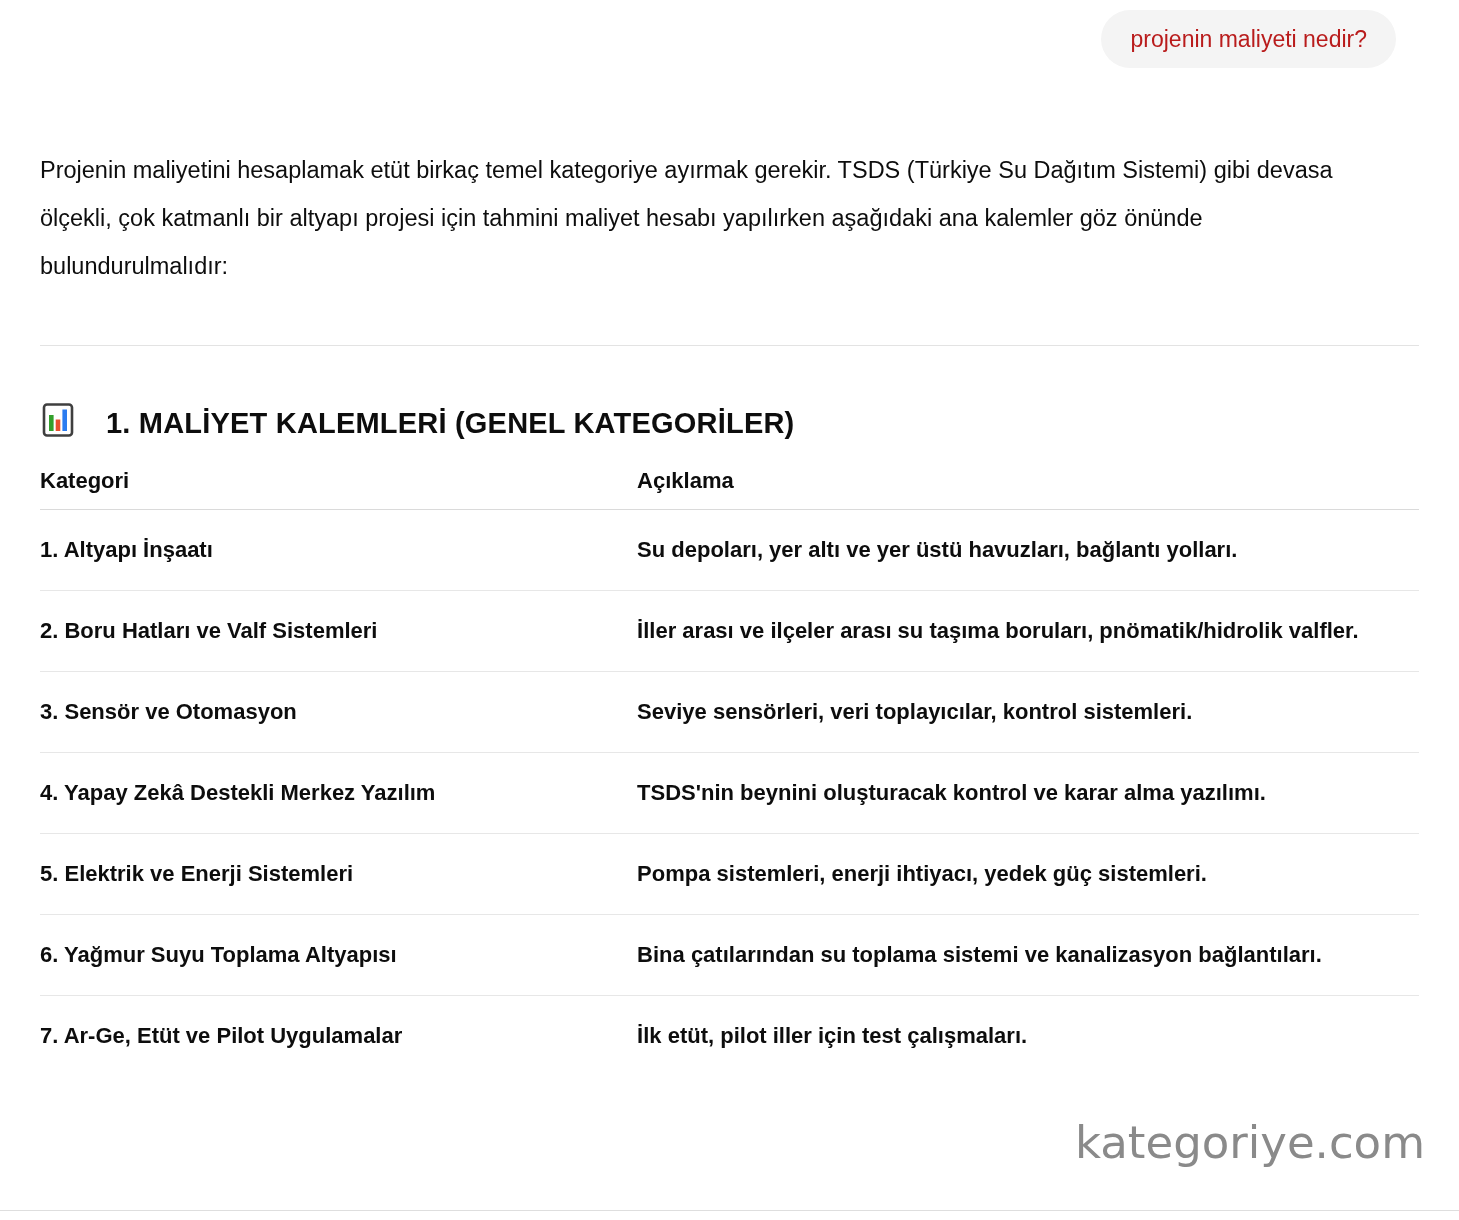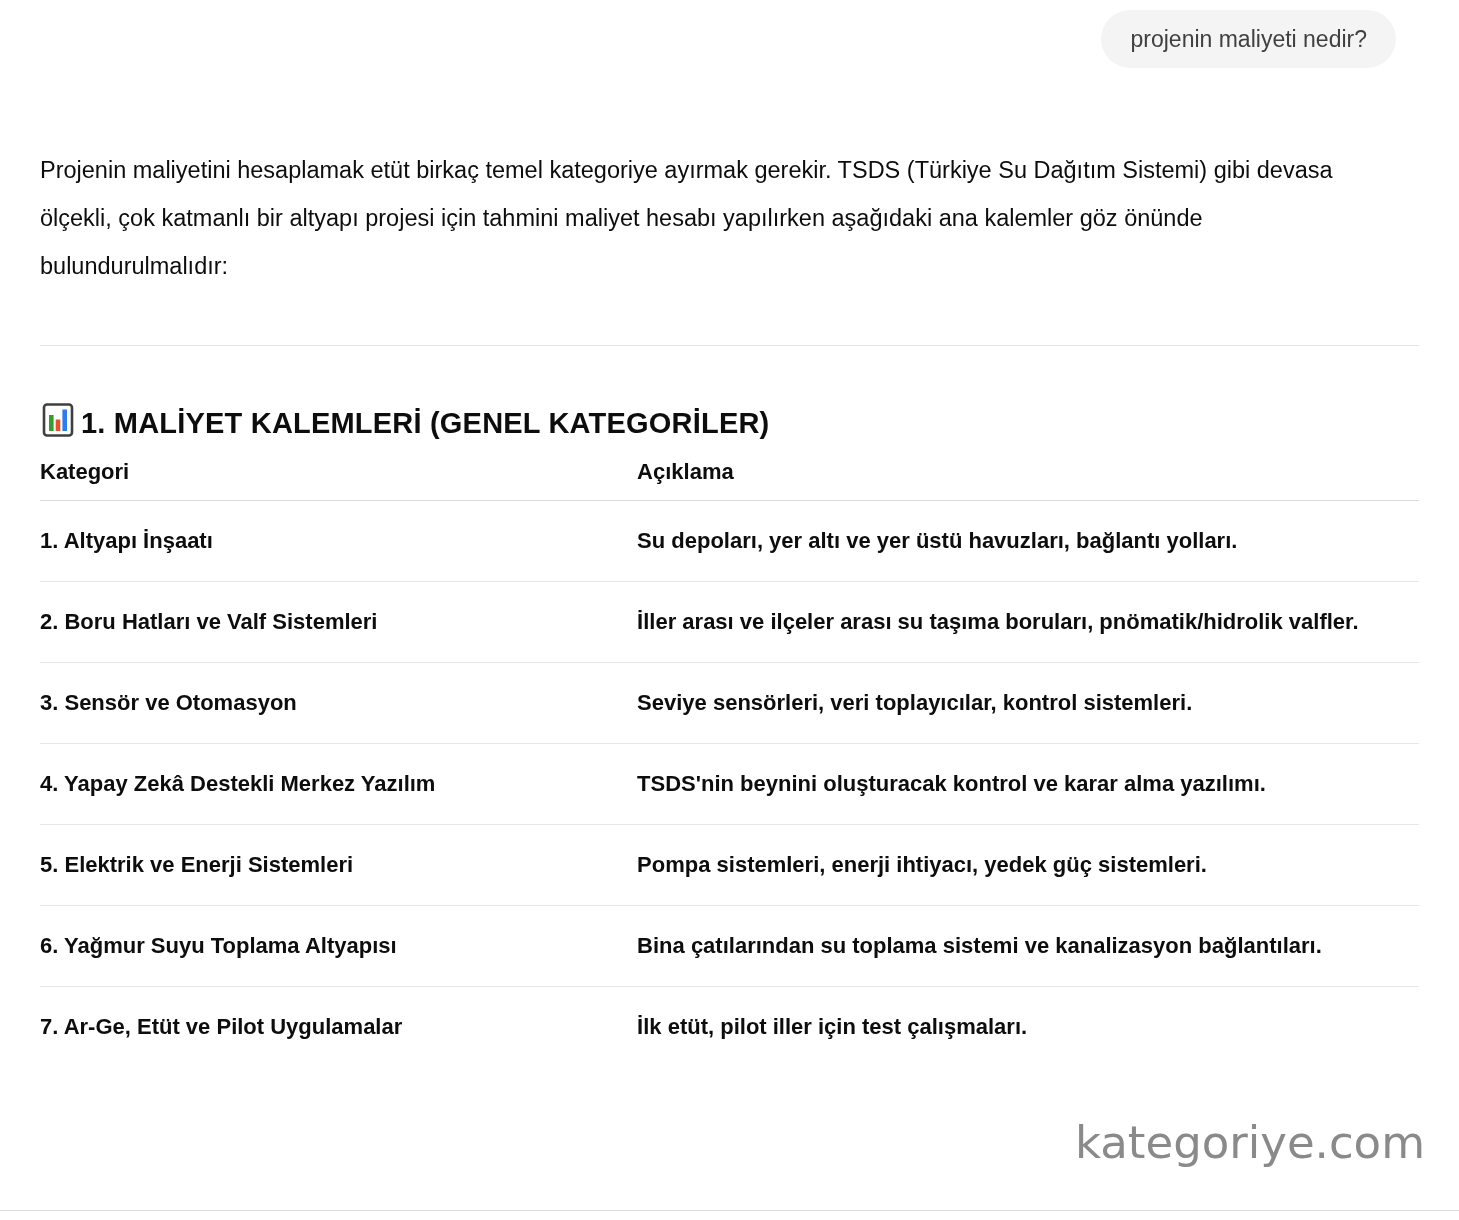--- a/index.html
+++ b/index.html
@@ -20,21 +20,21 @@
     display: flex;
     justify-content: flex-end;
     padding: 10px 63px 0 0;
   }
   .bubble {
     background: #f4f4f4;
     border-radius: 29px;
     padding: 14px 29px;
     font-size: 23px;
     line-height: 30px;
-    color: #404040;
+    color: #b91c1c;
     white-space: nowrap;
   }
   
   .content { margin: 0 40px; }
   .intro {
     margin-top: 78px;
     max-width: 1345px;
     font-size: 23.5px;
     line-height: 48px;
     color: #0d0d0d;
@@ -42,32 +42,32 @@
   .intro b { font-weight: 400; }
   .divider {
     border: none;
     border-top: 1px solid #e3e3e3;
     margin: 55px 0 0 0;
   }
   .section-heading {
     margin-top: 56px;
     display: flex;
     align-items: center;
-    gap: 5px;
+    gap: 30px;
     font-size: 29px;
     font-weight: 700;
     letter-spacing: 0.2px;
     color: #0d0d0d;
   }
   .emoji { flex: 0 0 auto; display: inline-block; }
   
   table.cost {
     width: 100%;
     border-collapse: collapse;
-    margin-top: 14px;
+    margin-top: 23px;
     table-layout: fixed;
   }
   table.cost th {
     text-align: left;
     font-size: 22px;
     font-weight: 700;
     padding: 0 0 15px 0;
     border-bottom: 1px solid #dadada;
     color: #0d0d0d;
   }

